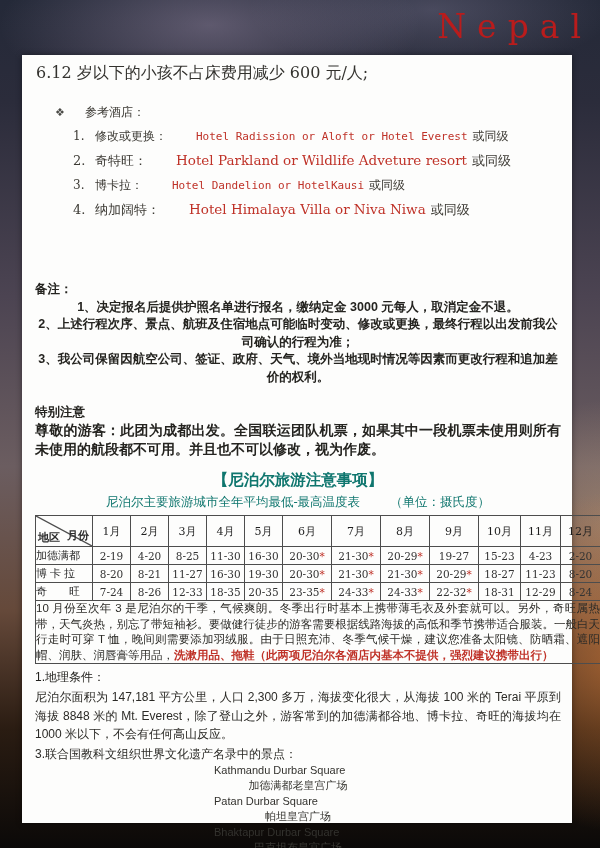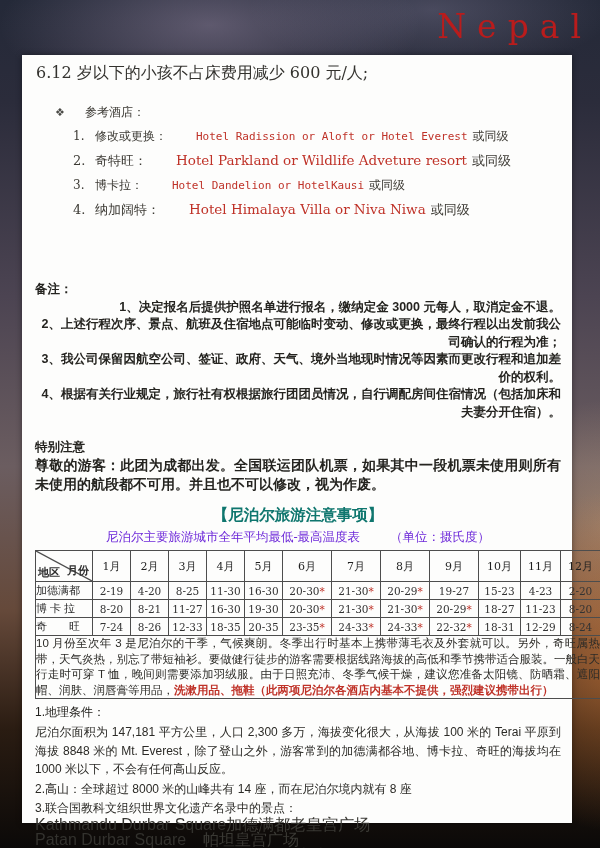--- a/index.html
+++ b/index.html
@@ -28,42 +28,42 @@
   .child-note{font-size:16px;color:#33322e;margin:1px 0 0 1px;}
   .hotels-head{margin:20px 0 0 20px;font-size:12px;color:#3c3a34;display:flex;align-items:center;}
   .hotels-head .bullet{font-size:11px;margin-right:20px;color:#4a4a46;}
   .hotel-item{display:flex;align-items:baseline;margin:7px 0 0 38px;font-size:12px;color:#3c3a34;}
   .hotel-item .num{width:22px;}
   .hotel-item .name{color:#bf3228;margin:0 5px;padding-left:24px;}
   .hotel-item.mono .name{font-family:"DejaVu Sans Mono","Liberation Mono",monospace;font-size:11px;}
   .hotel-item.big{font-size:13px;}
   .hotel-item.big .name{font-family:"DejaVu Serif","Liberation Serif",serif;font-size:13.5px;}
   .notes{margin-top:62px;font-size:12.5px;line-height:17.5px;font-weight:700;color:#252420;}
-  .notes .note-line{text-align:right;}
+  .notes .note-line{text-align:center;}
   .special-title{font-size:12.5px;font-weight:700;color:#252420;margin-top:18px;}
   .special-body{font-size:14px;line-height:19px;font-weight:700;color:#252420;text-align:justify;}
   .sec-title{margin-top:11px;text-align:center;font-size:15.5px;font-weight:700;color:#0f766e;}
-  .tbl-caption{text-align:center;font-size:12.5px;color:#6d28d9;margin-top:3px;}
+  .tbl-caption{text-align:center;font-size:12.5px;color:#0f766e;margin-top:3px;}
   .tbl-caption .unit{margin-left:26px;}
   table.temp{border-collapse:collapse;width:528px;margin-top:4px;table-layout:fixed;}
   table.temp th,table.temp td{border:1px solid #4d4d4d;padding:0;font-weight:400;}
   th.corner{position:relative;width:56px;height:30px;}
   th.corner svg{position:absolute;inset:0;width:100%;height:100%;}
   .corner-top{position:absolute;top:12px;right:3px;font-size:11px;font-weight:700;}
   .corner-bottom{position:absolute;bottom:1px;left:2px;font-size:11px;font-weight:700;}
   th.month{font-size:11px;font-weight:700;color:#1f1f1f;font-family:"DejaVu Serif","Liberation Serif",serif;}
   td.region{font-size:11px;font-weight:700;text-align:left;padding-left:2px;height:17px;white-space:nowrap;}
   td.cell{font-size:10.5px;text-align:center;color:#333;font-family:"DejaVu Serif","Liberation Serif",serif;height:17px;}
   td.cell .star, .red{color:#bf3228;}
   td.climate{padding:2px 5px 3px 5px;font-size:11.5px;line-height:15.5px;text-align:justify;color:#2c2b27;}
   td.climate .red-strong{color:#bf3228;font-weight:700;}
   .geo-title{margin-top:5px;font-size:12px;color:#23221e;}
   .geo-body{font-size:12px;line-height:18.5px;color:#2b2a26;text-align:justify;margin-top:2px;}
   .plain-line{font-size:12px;line-height:18px;color:#2b2a26;margin-top:1px;}
-  .site{display:flex;align-items:center;font-size:16px;line-height:15.6px;color:#2e2d29;}
+  .site{display:flex;align-items:center;font-size:11px;line-height:15.6px;color:#2e2d29;flex-direction:column;}
   .site .en{min-width:168px;font-family:"Liberation Sans",sans-serif;color:#33322e;}
   .site .zh{font-family:"DejaVu Serif","Liberation Serif",serif;color:#3a3934;}
   .w5{width:37px}.w6{width:48px}.w10{width:41px}.w11{width:39px}
 </style>
 </head>
 <body>
 
 <div class="brand serif">Nepal</div>
 
 <div class="page">
@@ -99,21 +99,20 @@
       <span class="city">纳加阔特：</span>
       <span class="name">Hotel Himalaya Villa or Niva Niwa</span>
       <span class="suffix">或同级</span>
     </div>
 
     <div class="notes">
       <div class="note-title">备注：</div>
       <div class="note-line">1、决定报名后提供护照名单进行报名，缴纳定金 3000 元每人，取消定金不退。</div>
       <div class="note-line">2、上述行程次序、景点、航班及住宿地点可能临时变动、修改或更换，最终行程以出发前我公司确认的行程为准；</div>
       <div class="note-line">3、我公司保留因航空公司、签证、政府、天气、境外当地现时情况等因素而更改行程和追加差价的权利。</div>
-      <div class="note-line">4、根据有关行业规定，旅行社有权根据旅行团团员情况，自行调配房间住宿情况（包括加床和夫妻分开住宿）。</div>
     </div>
 
     <div class="special-title">特别注意</div>
     <div class="special-body">尊敬的游客：此团为成都出发。全国联运团队机票，如果其中一段机票未使用则所有未使用的航段都不可用。并且也不可以修改，视为作废。</div>
 
     <div class="sec-title">【尼泊尔旅游注意事项】</div>
     <div class="tbl-caption serif">
       <span>尼泊尔主要旅游城市全年平均最低-最高温度表</span>
       <span class="unit">（单位：摄氏度）</span>
     </div>
@@ -189,21 +188,20 @@
       <tr>
         <td class="climate" colspan="13">
           <span>10 月份至次年 3 是尼泊尔的干季，气候爽朗。冬季出行时基本上携带薄毛衣及外套就可以。另外，奇旺属热带，天气炎热，别忘了带短袖衫。要做健行徒步的游客需要根据线路海拔的高低和季节携带适合服装。一般白天行走时可穿 T 恤，晚间则需要添加羽绒服。由于日照充沛、冬季气候干燥，建议您准备太阳镜、防晒霜、遮阳帽、润肤、润唇膏等用品，</span><span class="red-strong">洗漱用品、拖鞋（此两项尼泊尔各酒店内基本不提供，强烈建议携带出行）</span>
         </td>
       </tr>
     </tbody>
       </table>
 
     <div class="geo-title">1.地理条件：</div>
     <div class="geo-body">尼泊尔面积为 147,181 平方公里，人口 2,300 多万，海拔变化很大，从海拔 100 米的 Terai 平原到海拔 8848 米的 Mt. Everest，除了登山之外，游客常到的加德满都谷地、博卡拉、奇旺的海拔均在 1000 米以下，不会有任何高山反应。</div>
-    <div class="plain-line">2.高山：全球超过 8000 米的山峰共有 14 座，而在尼泊尔境内就有 8 座</div>
     <div class="plain-line">3.联合国教科文组织世界文化遗产名录中的景点：</div>
 
     <div class="site">
       <span class="en">Kathmandu Durbar Square</span>
       <span class="zh">加德满都老皇宫广场</span>
     </div>
     <div class="site">
       <span class="en">Patan Durbar Square</span>
       <span class="zh">帕坦皇宫广场</span>
     </div>

